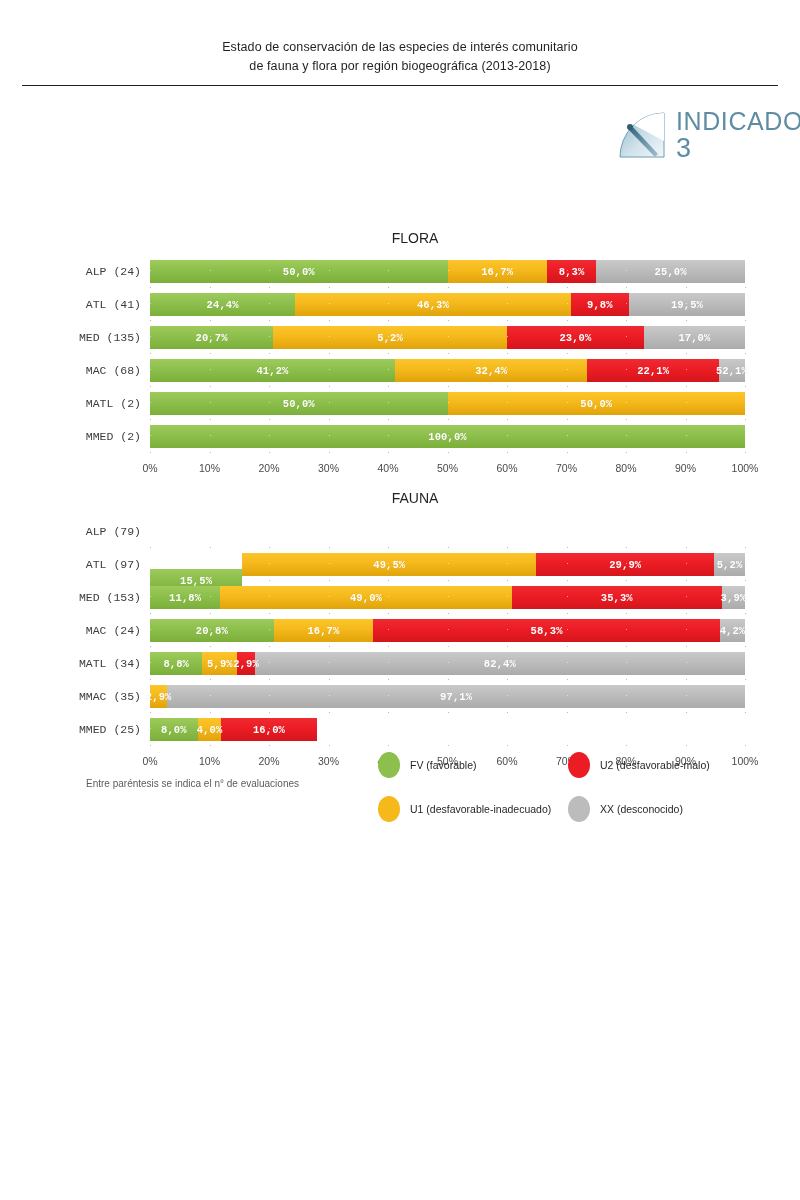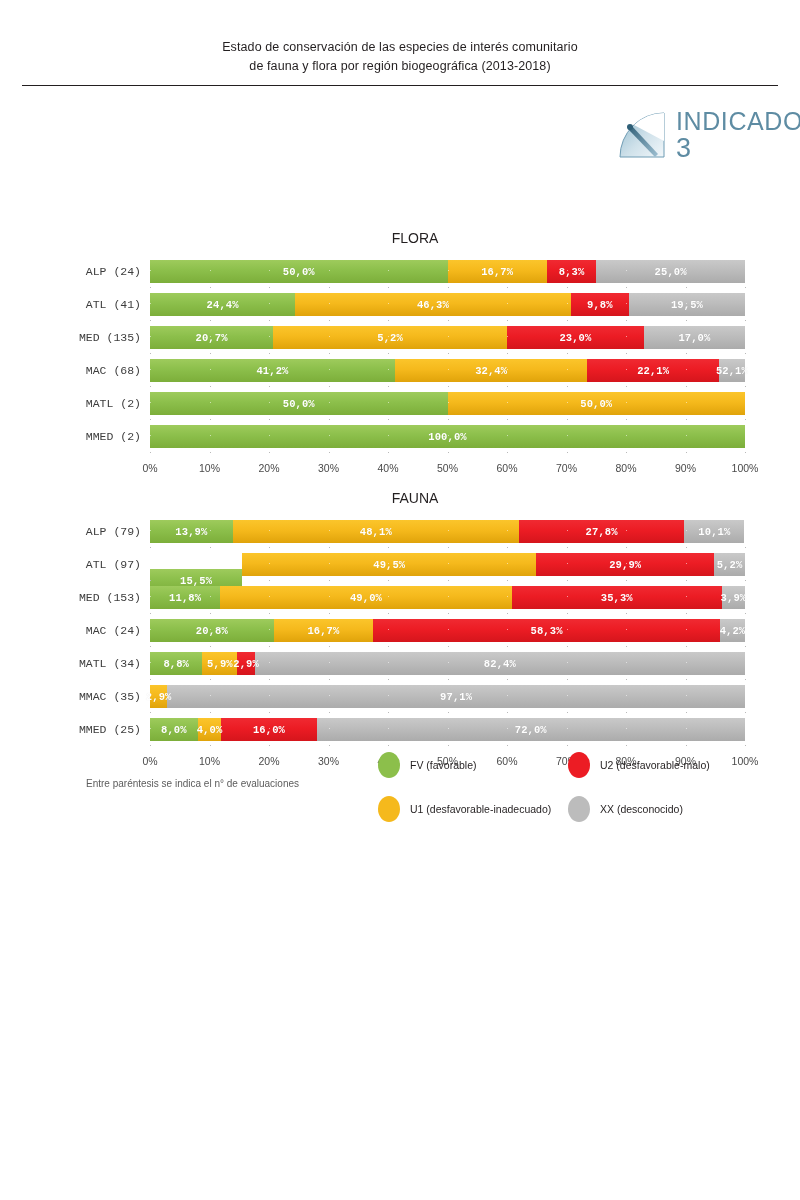--- a/index.html
+++ b/index.html
@@ -487,34 +487,20 @@
       <span class="tick" style="left: 90%;">90%</span>
       <span class="tick" style="left: 100%;">100%</span>
     </div>
 </div>
 
 <div class="chart-block" id="chart-fauna">
   <div class="chart-title">FAUNA</div>
   <div class="plot">
       <div class="row">
         <div class="row-label">ALP (79)</div>
-        <div class="bar">
-          <div class="seg fv" style="width: 13.9%;">
-            <span class="seg-label">13,9%</span>
-          </div>
-          <div class="seg u1" style="width: 48.1%;">
-            <span class="seg-label">48,1%</span>
-          </div>
-          <div class="seg u2" style="width: 27.8%;">
-            <span class="seg-label">27,8%</span>
-          </div>
-          <div class="seg xx" style="width: 10.1%;">
-            <span class="seg-label">10,1%</span>
-          </div>
-        </div>
         <div class="bar-ticks">
           <i style="left: 0%;"></i>
           <i style="left: 10%;"></i>
           <i style="left: 20%;"></i>
           <i style="left: 30%;"></i>
           <i style="left: 40%;"></i>
           <i style="left: 50%;"></i>
           <i style="left: 60%;"></i>
           <i style="left: 70%;"></i>
           <i style="left: 80%;"></i>
@@ -748,23 +734,20 @@
         <div class="row-label">MMED (25)</div>
         <div class="bar">
           <div class="seg fv" style="width: 8%;">
             <span class="seg-label">8,0%</span>
           </div>
           <div class="seg u1" style="width: 4%;">
             <span class="seg-label">4,0%</span>
           </div>
           <div class="seg u2" style="width: 16%;">
             <span class="seg-label">16,0%</span>
-          </div>
-          <div class="seg xx" style="width: 72%;">
-            <span class="seg-label">72,0%</span>
           </div>
         </div>
         <div class="bar-ticks">
           <i style="left: 0%;"></i>
           <i style="left: 10%;"></i>
           <i style="left: 20%;"></i>
           <i style="left: 30%;"></i>
           <i style="left: 40%;"></i>
           <i style="left: 50%;"></i>
           <i style="left: 60%;"></i>

